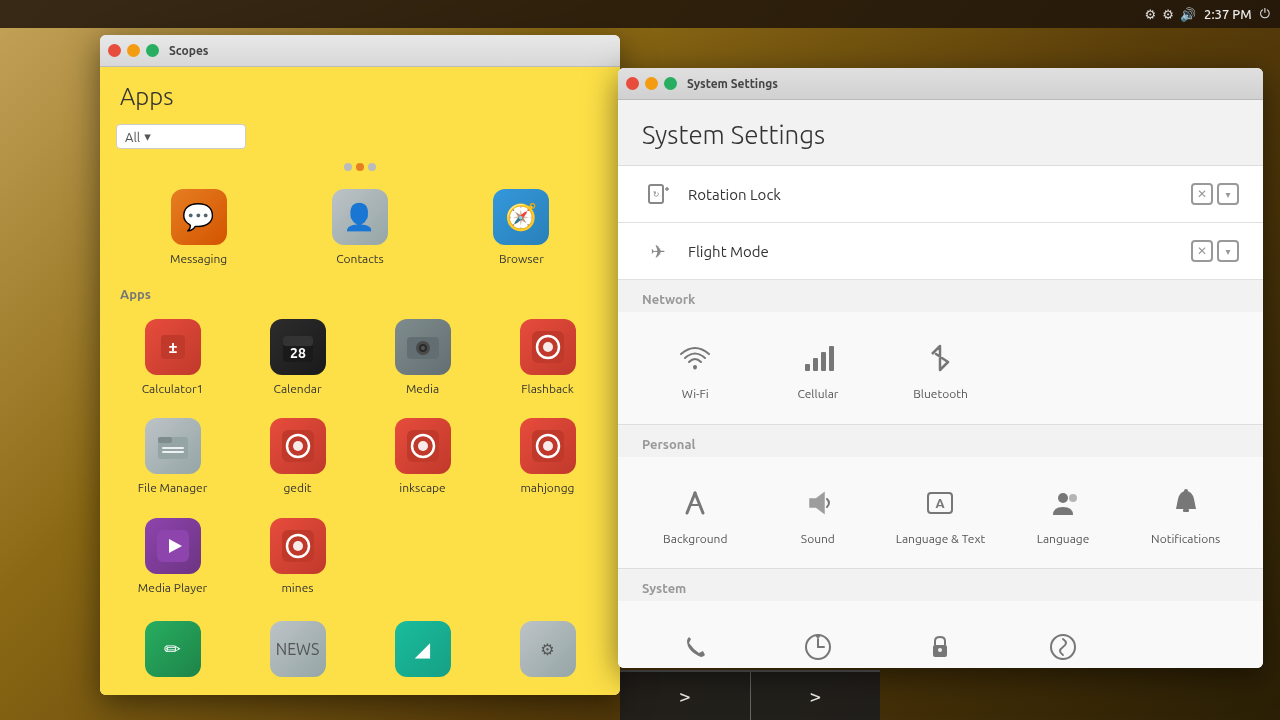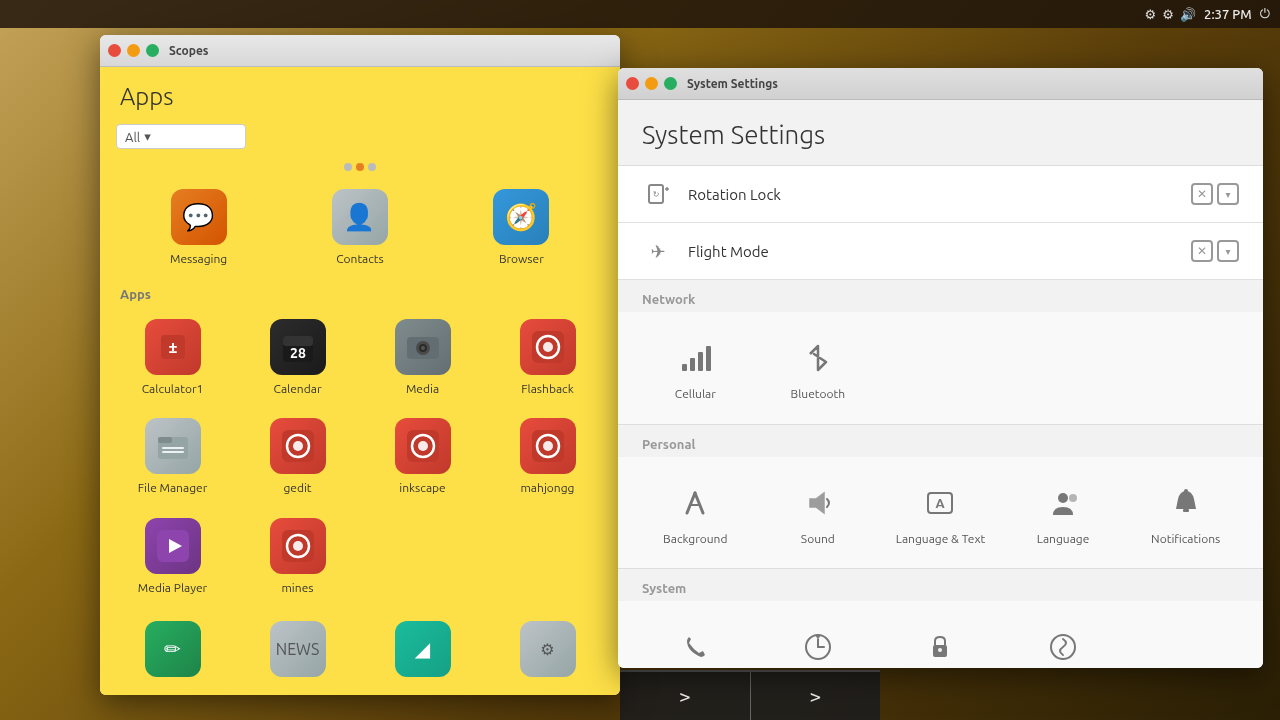--- a/index.html
+++ b/index.html
@@ -609,20 +609,32 @@
       <span class="settings-row-label">Flight Mode</span>
       <div class="toggle-control">
         <div class="toggle-x">✕</div>
         <div class="toggle-chevron">▾</div>
       </div>
     </div>
 
     <div class="section-header">Network</div>
     <div class="settings-grid" style="justify-content: flex-start;">
 
+      <div class="settings-grid-item">
+        <div class="settings-grid-icon">
+          <svg width="36" height="36" viewBox="0 0 36 36">
+            <path d="M18 28 L18 28" stroke="#777" stroke-width="3" stroke-linecap="round"></path>
+            <circle cx="18" cy="27" r="2" fill="#777"></circle>
+            <path d="M12 22 Q18 16 24 22" stroke="#777" stroke-width="2" fill="none" stroke-linecap="round"></path>
+            <path d="M8 18 Q18 9 28 18" stroke="#777" stroke-width="2" fill="none" stroke-linecap="round"></path>
+            <path d="M4 14 Q18 2 32 14" stroke="#777" stroke-width="2" fill="none" stroke-linecap="round"></path>
+          </svg>
+        </div>
+        <span class="settings-grid-label">Wi-Fi</span>
+      </div>
 
       <div class="settings-grid-item">
         <div class="settings-grid-icon">
           <svg width="36" height="36" viewBox="0 0 36 36">
             <rect x="5" y="24" width="5" height="7" rx="1" fill="#777"></rect>
             <rect x="13" y="18" width="5" height="13" rx="1" fill="#777"></rect>
             <rect x="21" y="12" width="5" height="19" rx="1" fill="#777"></rect>
             <rect x="29" y="6" width="5" height="25" rx="1" fill="#777"></rect>
           </svg>
         </div>

